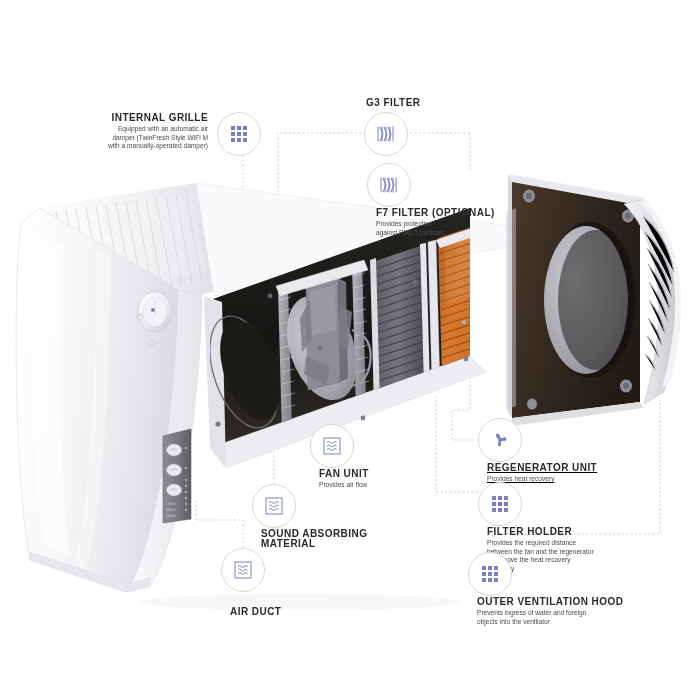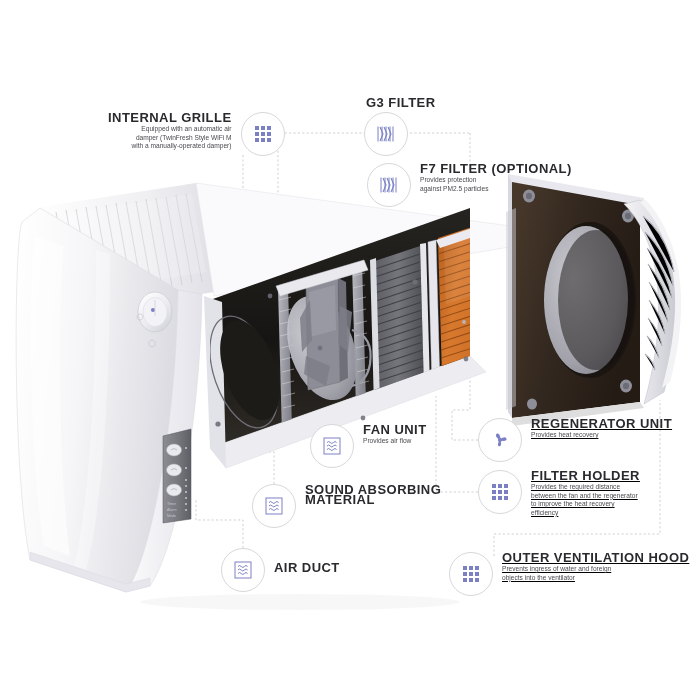--- a/index.html
+++ b/index.html
@@ -10,37 +10,37 @@
     font-family:"Liberation Sans", sans-serif;
     overflow:hidden;
     position:relative;
   }
   #stage{position:absolute;left:0;top:0;width:700px;height:700px;}
   #leaders{position:absolute;left:0;top:0;width:700px;height:700px;pointer-events:none;}
   #product{position:absolute;left:0;top:0;width:700px;height:700px;}
 
   
   .callout{position:absolute;display:flex;align-items:flex-start;}
-  .callout.right-text{flex-direction:row;}
+  .callout.right-text{flex-direction:column;}
   .callout.left-text{flex-direction:row-reverse;justify-content:center;}
 
   .cbadge{
     width:44px;height:44px;border-radius:50%;
     border:1px solid #d8d8dc;
     background:#ffffff;
     display:flex;align-items:center;justify-content:center;
     flex:0 0 44px;
     box-sizing:border-box;
   }
   .ctext{padding-top:1px;}
   .callout.right-text .ctext{margin-left:9px;}
   .callout.left-text .ctext{margin-right:9px;text-align:right;}
 
   .ctitle{
-    font-size:13px;
+    font-size:10px;
     letter-spacing:.45px;
     font-weight:bold;
     color:#2a2a2e;
     text-transform:uppercase;
     line-height:10px;
     white-space:nowrap;
   }
   .cdesc{
     font-size:6.6px;
     color:#4a4a50;
@@ -537,21 +537,21 @@
         <path d="M10.2,10.6 C11.4,13.6 11.6,15.8 9.8,16.3 C8,16.8 7.2,14.6 9,10.9 Z"></path>
         <circle cx="10" cy="10" r="2.1"></circle>
       </svg>
     </div>
     <div class="ctext">
       <div class="ctitle">REGENERATOR UNIT</div>
       <div class="cdesc">Provides heat recovery</div>
     </div>
   </div>
 
-  <div class="callout right-text" style="left:478px;top:470px;text-decoration:underline;">
+  <div class="callout right-text" style="left:478px;top:482px;">
     <div class="cbadge">
       <svg class="ico grid9" width="18" height="18" viewBox="0 0 18 18">
         <rect x="1" y="1" width="4" height="4"></rect>
           <rect x="7" y="1" width="4" height="4"></rect>
           <rect x="13" y="1" width="4" height="4"></rect>
         <rect x="1" y="7" width="4" height="4"></rect>
           <rect x="7" y="7" width="4" height="4"></rect>
           <rect x="13" y="7" width="4" height="4"></rect>
         <rect x="1" y="13" width="4" height="4"></rect>
           <rect x="7" y="13" width="4" height="4"></rect>
@@ -560,21 +560,21 @@
     </div>
     <div class="ctext">
       <div class="ctitle">FILTER HOLDER</div>
       <div class="cdesc">Provides the required distance
 between the fan and the regenerator
 to improve the heat recovery
 efficiency</div>
     </div>
   </div>
 
-  <div class="callout right-text" style="left:449px;top:552px;text-decoration:underline;">
+  <div class="callout right-text" style="left:468px;top:552px;">
     <div class="cbadge">
       <svg class="ico grid9" width="18" height="18" viewBox="0 0 18 18">
         <rect x="1" y="1" width="4" height="4"></rect>
           <rect x="7" y="1" width="4" height="4"></rect>
           <rect x="13" y="1" width="4" height="4"></rect>
         <rect x="1" y="7" width="4" height="4"></rect>
           <rect x="7" y="7" width="4" height="4"></rect>
           <rect x="13" y="7" width="4" height="4"></rect>
         <rect x="1" y="13" width="4" height="4"></rect>
           <rect x="7" y="13" width="4" height="4"></rect>

